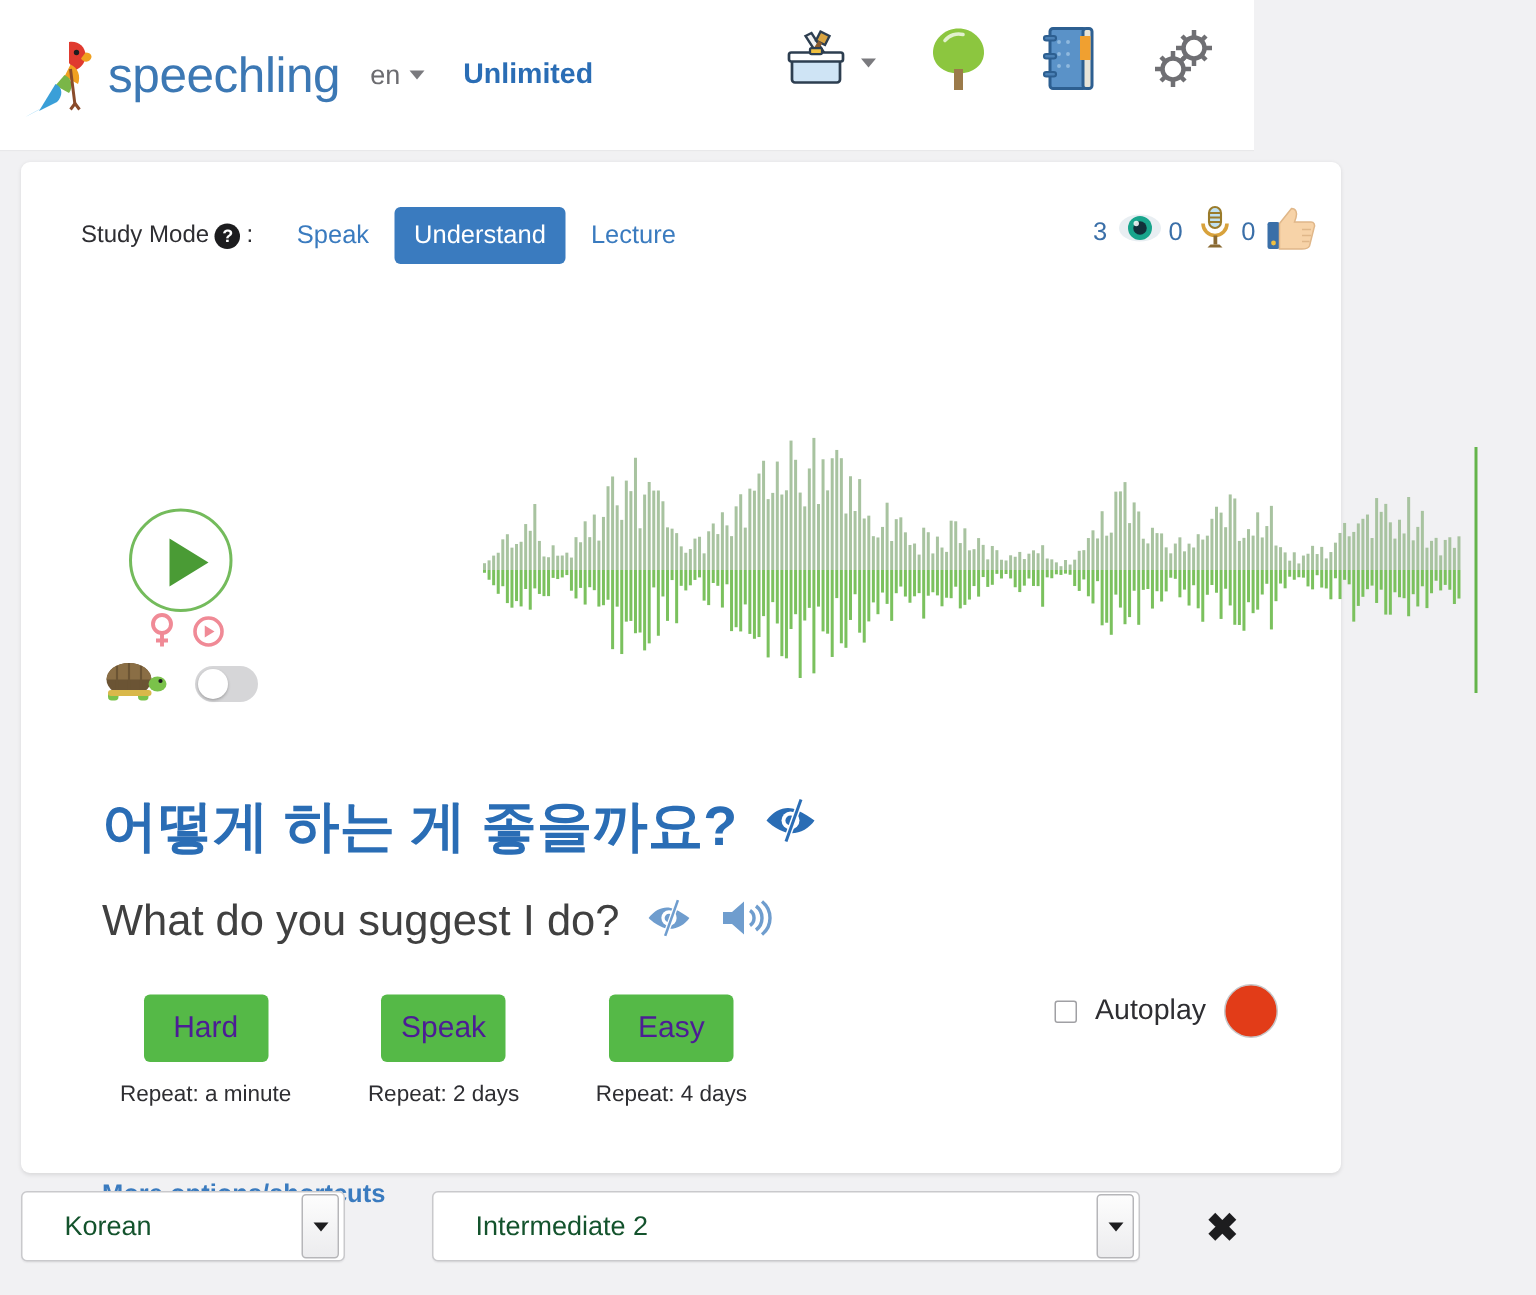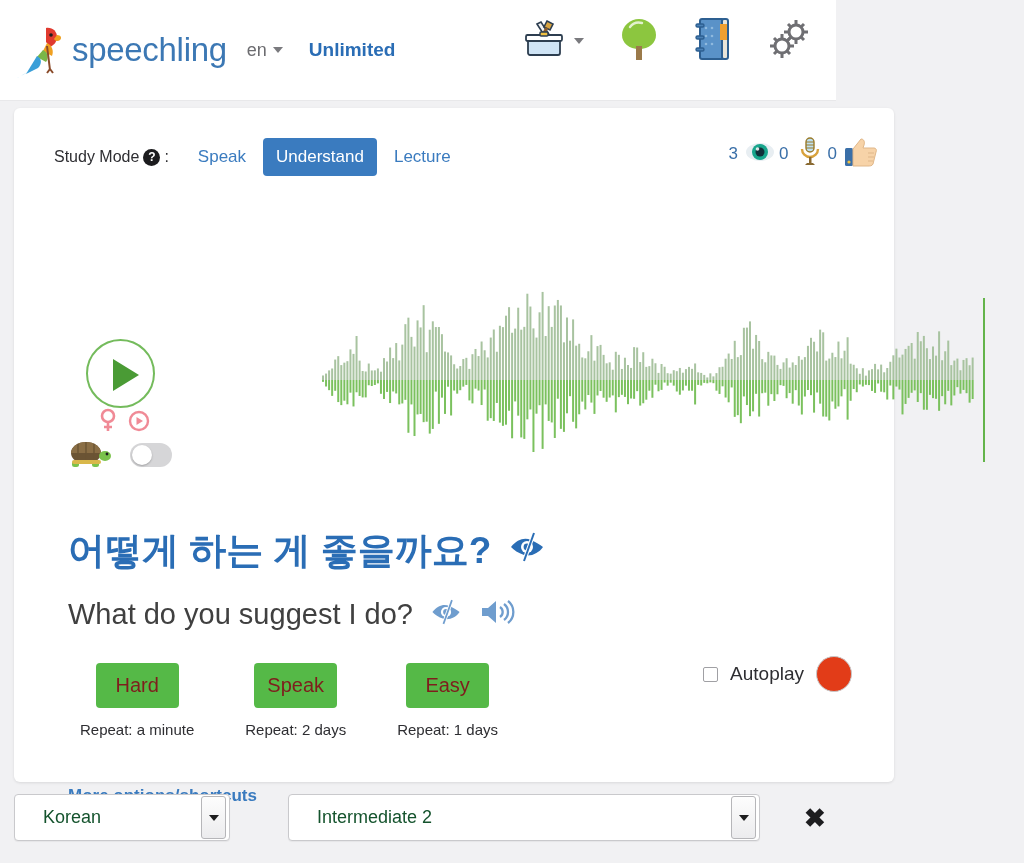--- a/index.html
+++ b/index.html
@@ -236,21 +236,21 @@
     display: flex;
     gap: 51px;
   }
   .difficulty-item {
     display: flex;
     flex-direction: column;
     align-items: center;
   }
   .difficulty-btn {
     background: #55b947;
-    color: #7f1d1d;
+    color: #4c1d95;
     border: none;
     border-radius: 4px;
     font-size: 20px;
     padding: 11px 2px;
     width: 83px;
     cursor: pointer;
     font-family: "Liberation Sans", sans-serif;
   }
   .difficulty-sub {
     font-size: 15px;
@@ -1009,21 +1009,21 @@
     <div class="difficulty-item">
       <button class="difficulty-btn">Hard</button>
       <span class="difficulty-sub">Repeat: a minute</span>
     </div>
     <div class="difficulty-item">
       <button class="difficulty-btn">Speak</button>
       <span class="difficulty-sub">Repeat: 2 days</span>
     </div>
     <div class="difficulty-item">
       <button class="difficulty-btn">Easy</button>
-      <span class="difficulty-sub">Repeat: 1 days</span>
+      <span class="difficulty-sub">Repeat: 4 days</span>
     </div>
   </div>
 
   <div class="autoplay-block">
     <span class="chk"></span>
     <span class="autoplay-text">Autoplay</span>
     <span class="record-btn"></span>
   </div>
 
   <div class="bottom-links">

